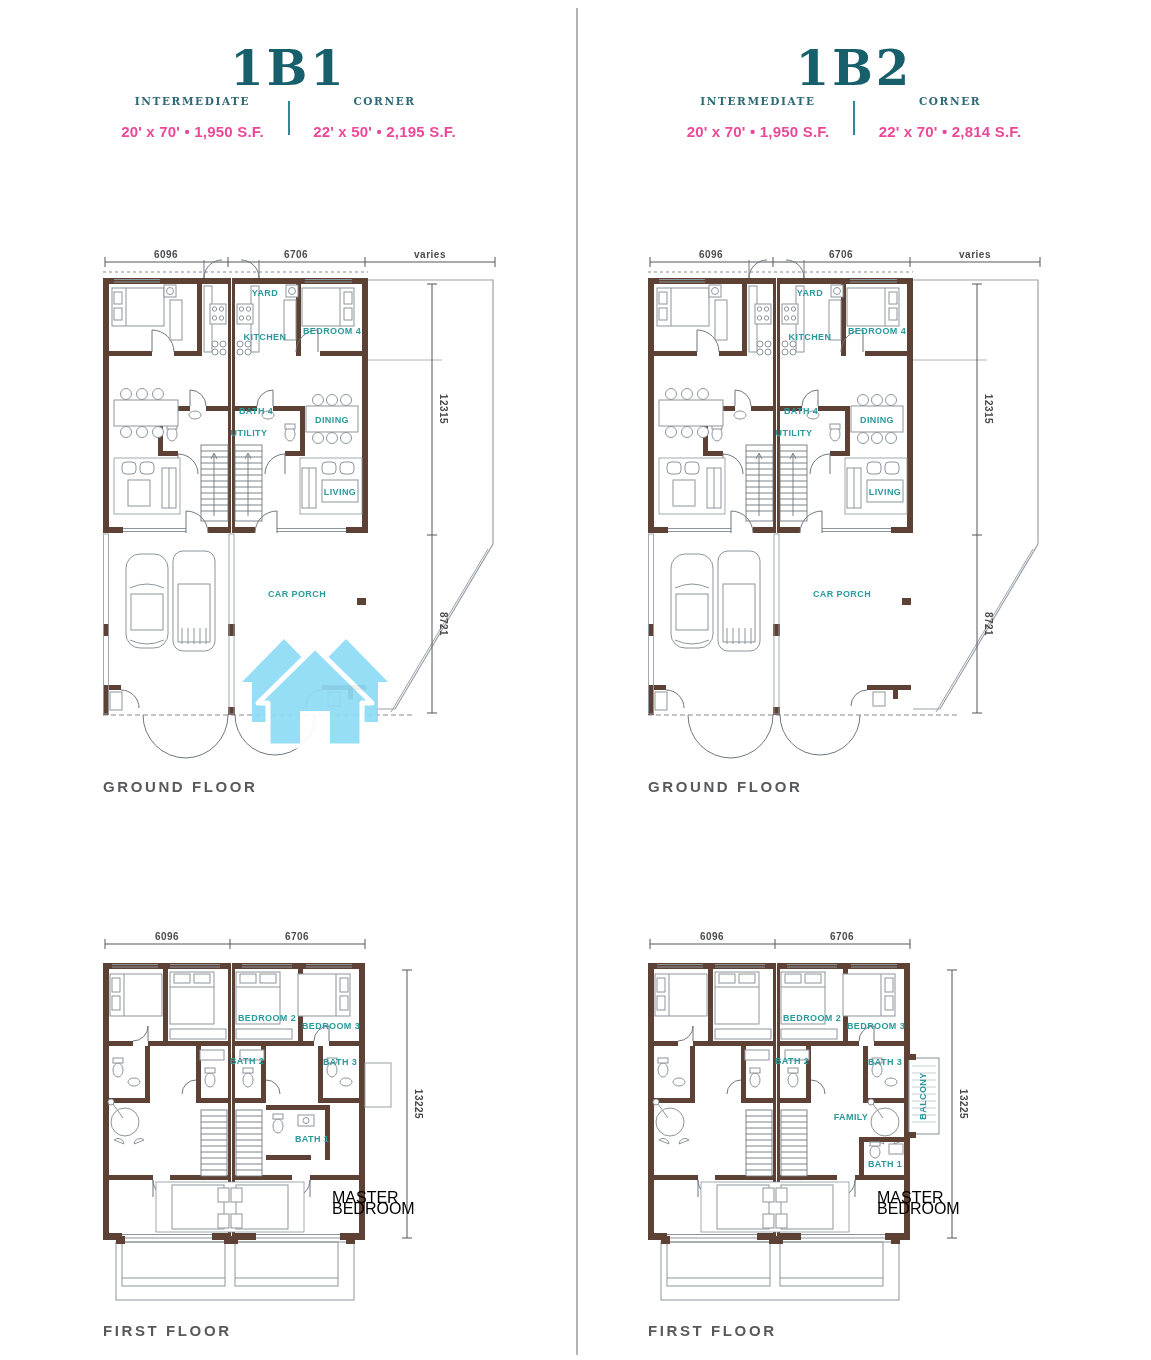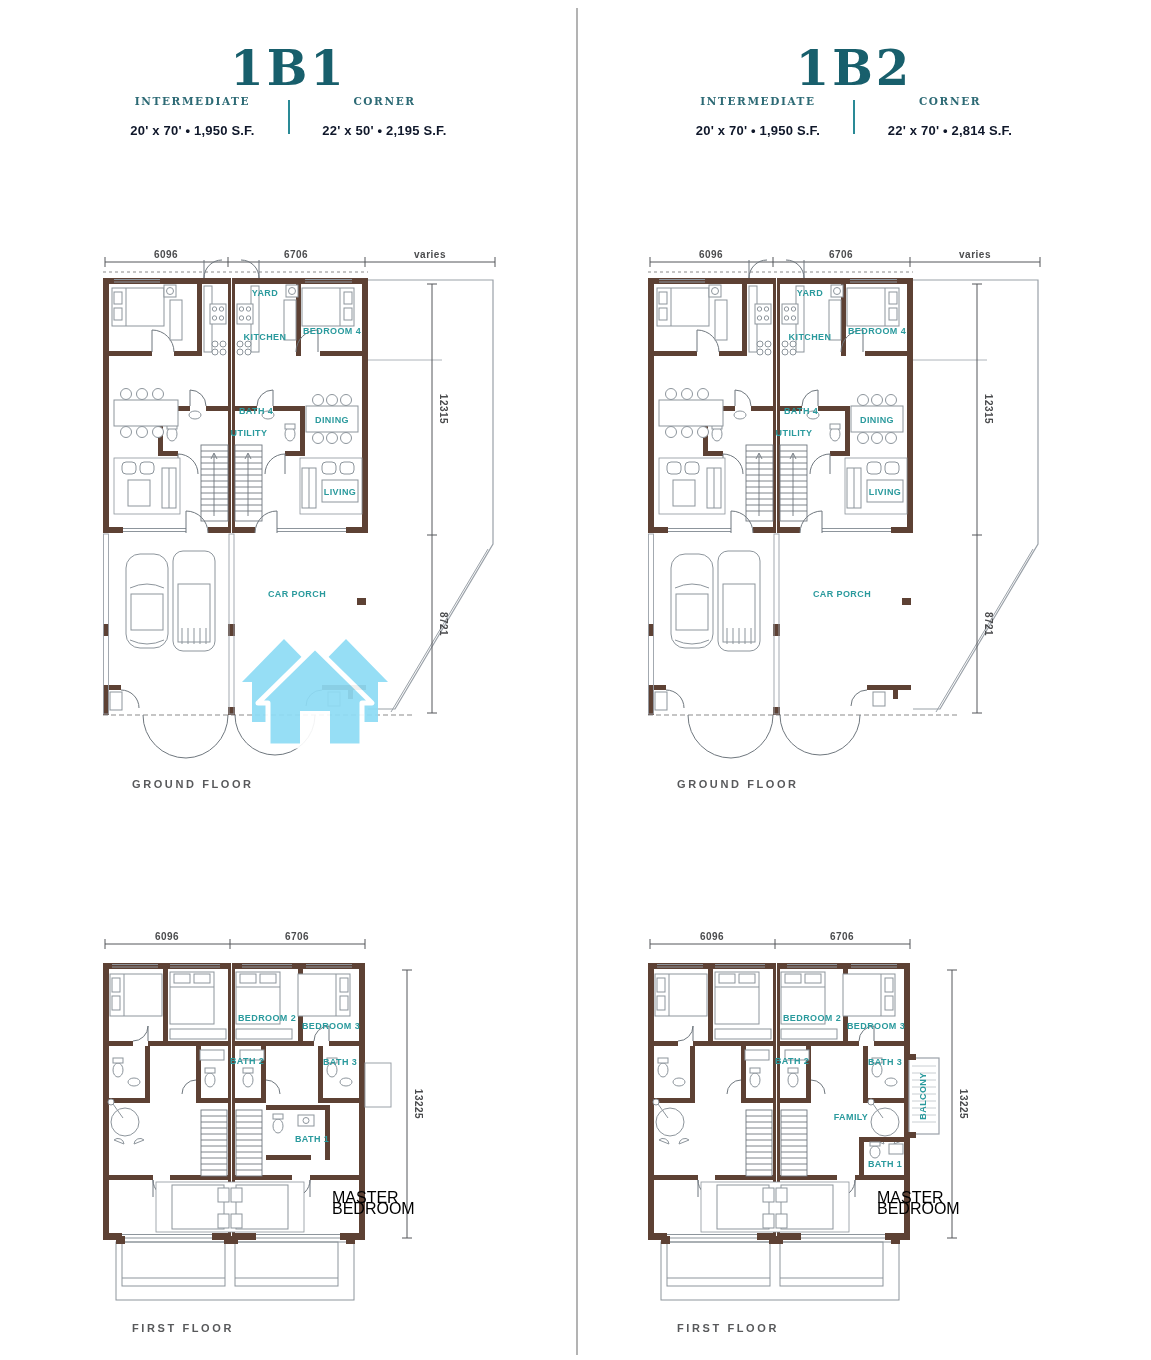--- a/index.html
+++ b/index.html
@@ -9,28 +9,28 @@
   .panel{position:absolute;top:0;height:1360px;}
   .panel-left{left:0;width:577px;border-radius:6px;}
   .panel-right{left:567px;width:574px;}
   .unit-title{position:absolute;top:8px;left:0;width:100%;text-align:center;
       font-family:"DejaVu Serif","Liberation Serif",serif;font-weight:bold;
       font-size:48px;letter-spacing:3px;color:#185f6c;}
   .specs{position:absolute;top:95px;left:0;width:100%;display:flex;justify-content:center;align-items:center;}
   .spec-cell{width:170px;text-align:center;}
   .spec-label{font-family:"DejaVu Serif","Liberation Serif",serif;font-size:10.5px;font-weight:bold;
       letter-spacing:1.6px;color:#2d6a75;margin-bottom:16px;}
-  .spec-value{font-size:13px;font-weight:bold;letter-spacing:0.2px;color:#0f172a;}
+  .spec-value{font-size:15px;font-weight:bold;letter-spacing:0.2px;color:#ec4899;}
   .spec-divider{width:2px;height:34px;background:#2a8a96;margin:0 10px;}
   .plan{position:absolute;}
   .panel-left  .plan-ground{left:100px;top:248px;}
   .panel-right .plan-ground{left:78px; top:248px;}
   .panel-left  .plan-first{left:100px;top:930px;}
   .panel-right .plan-first{left:78px; top:930px;}
-  .caption{position:absolute;font-size:11px;font-weight:700;letter-spacing:2.6px;color:#58595b;margin-left:29px;}
+  .caption{position:absolute;font-size:15px;font-weight:700;letter-spacing:2.6px;color:#58595b;}
   .panel-left  .cap-ground{left:103px;top:778px;}
   .panel-right .cap-ground{left:81px; top:778px;}
   .panel-left  .cap-first{left:103px;top:1322px;}
   .panel-right .cap-first{left:81px; top:1322px;}
   
   text.dim{font-family:"Liberation Sans",sans-serif;font-size:10px;font-weight:bold;
       fill:#4b4c4e;letter-spacing:.5px;text-anchor:middle;}
   text.room{font-family:"Liberation Sans",sans-serif;font-size:9px;font-weight:bold;
       fill:#2a9a9d;letter-spacing:.4px;text-anchor:middle;}
 </style>

